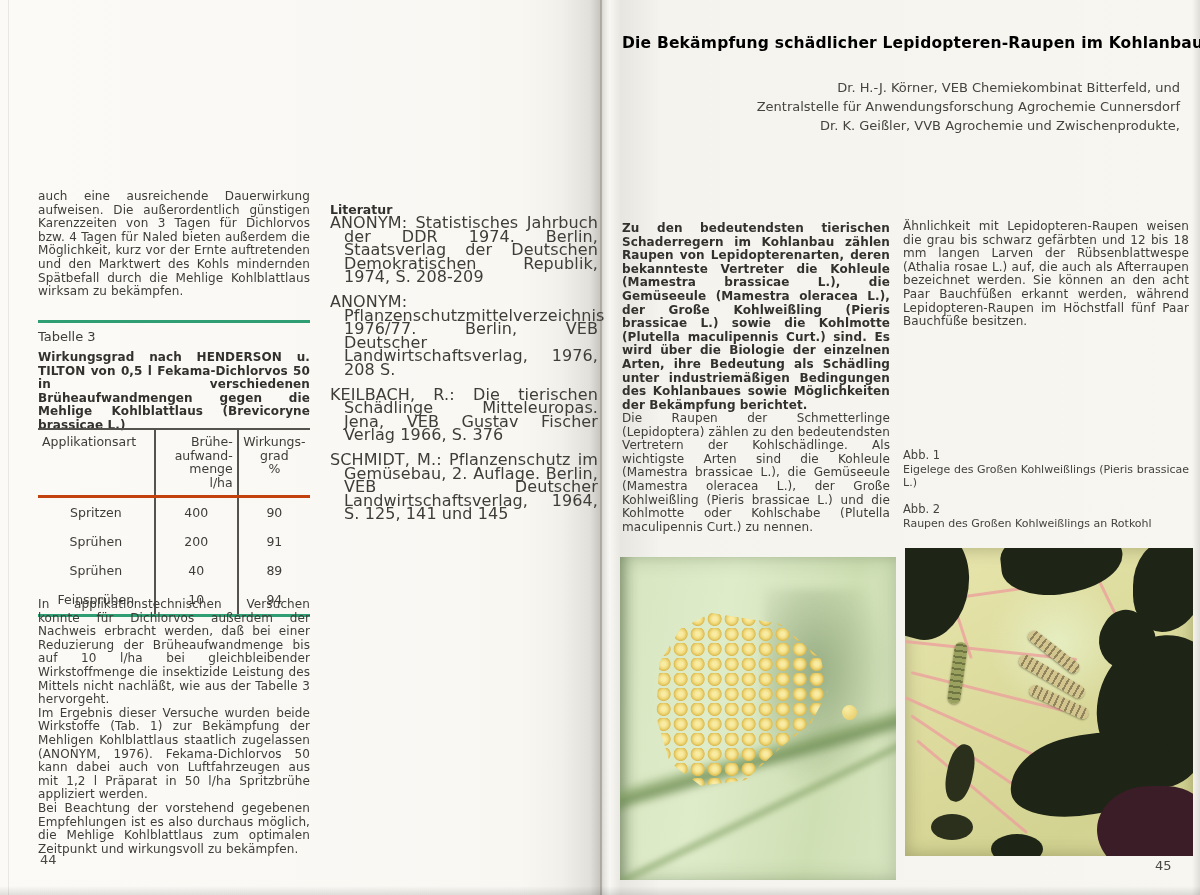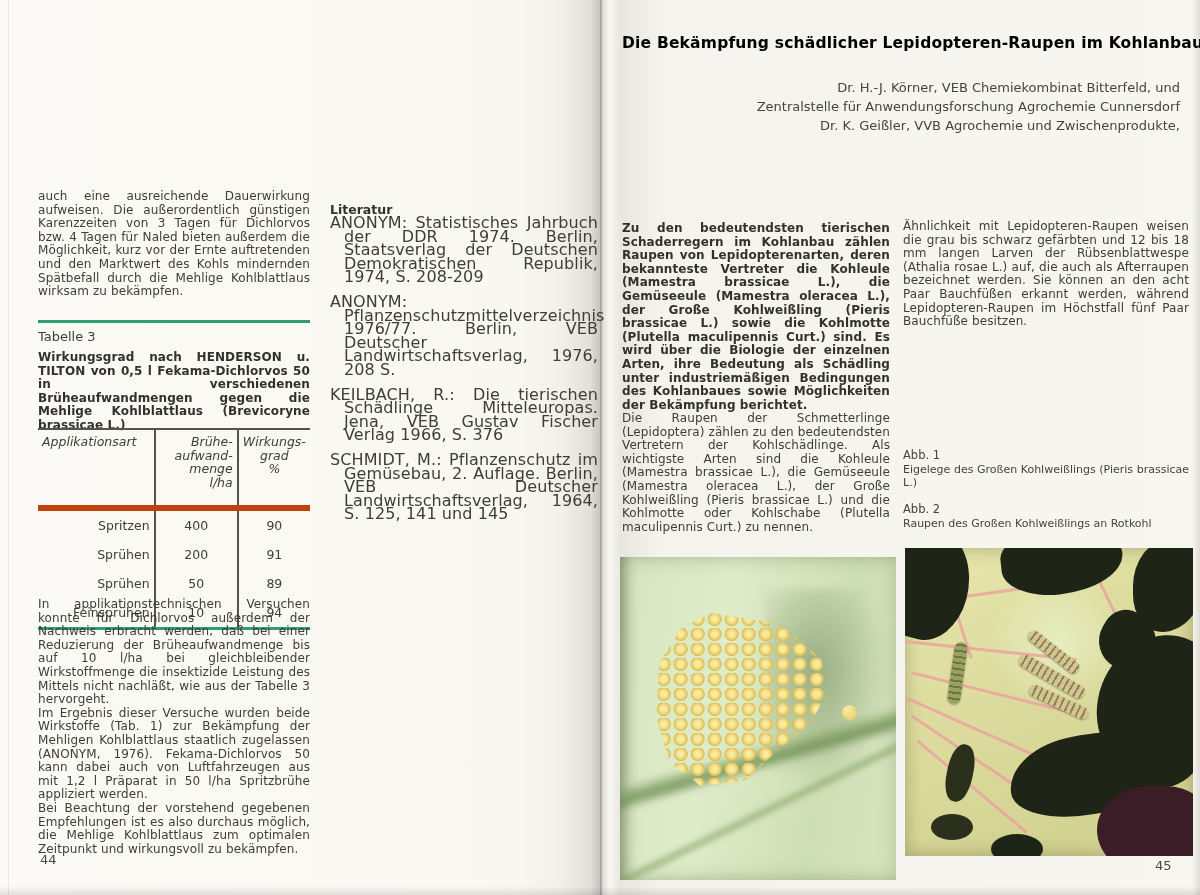--- a/index.html
+++ b/index.html
@@ -11,27 +11,27 @@
   .abs{position:absolute;}
   .para{font-size:12px;line-height:13.6px;text-align:justify;letter-spacing:.1px;margin:0;}
   .bold{font-weight:700;color:#33312d;}
   
   .lp-col1{left:38px;width:272px;}
   .green-rule{left:38px;top:320px;width:272px;height:3px;background:#2f9e72;}
   .tbl-label{left:38px;top:329px;font-size:13px;}
   .tbl-caption{left:38px;top:351px;width:272px;}
   table.tbl{left:38px;top:428px;width:272px;border-collapse:collapse;table-layout:fixed;
     border-top:2px solid #55534d;border-bottom:3px solid #2f9e72;font-size:12.5px;color:#3f3d38;}
-  table.tbl th{font-weight:400;white-space:pre-line;vertical-align:top;padding:5px 4px 16px 4px;
-    border-bottom:6px solid #c2410c;line-height:13.6px;font-style:italic;}
+  table.tbl th{font-weight:400;white-space:pre-line;vertical-align:top;padding:5px 4px 6px 4px;
+    border-bottom:3px solid #c2410c;line-height:13.6px;}
   table.tbl th.h1{text-align:left;width:44%;}
   table.tbl th.h2{text-align:right;width:30%;}
   table.tbl th.h3{text-align:center;width:26%;}
   table.tbl td{height:23px;padding:3px 4px;vertical-align:middle;}
-  table.tbl td.c1{text-align:right;}
+  table.tbl td.c1{text-align:center;}
   table.tbl td.c2,table.tbl td.c3{text-align:center;}
   table.tbl .vr{border-right:2px solid #55534d;}
   .lp-body{left:38px;top:598px;width:272px;}
   .lit-col{left:330px;width:268px;}
   .lit-head{top:190px;font-size:12.5px;margin-top:12px;}
   .lit-list{top:216px;}
   .ref{font-size:16px;line-height:13.6px;margin:0 0 11px 0;padding-left:14px;text-indent:-14px;
     text-align:justify;letter-spacing:.1px;}
   .pagenum{font-size:13px;color:#4a4843;}
   
@@ -142,21 +142,21 @@
       <td class="c2 vr">400</td>
       <td class="c3">90</td>
     </tr>
     <tr>
       <td class="c1 vr">Sprühen</td>
       <td class="c2 vr">200</td>
       <td class="c3">91</td>
     </tr>
     <tr>
       <td class="c1 vr">Sprühen</td>
-      <td class="c2 vr">50</td>
+      <td class="c2 vr">40</td>
       <td class="c3">89</td>
     </tr>
     <tr>
       <td class="c1 vr">Feinsprühen</td>
       <td class="c2 vr">10</td>
       <td class="c3">94</td>
     </tr>
   </tbody>
 </table>
 

